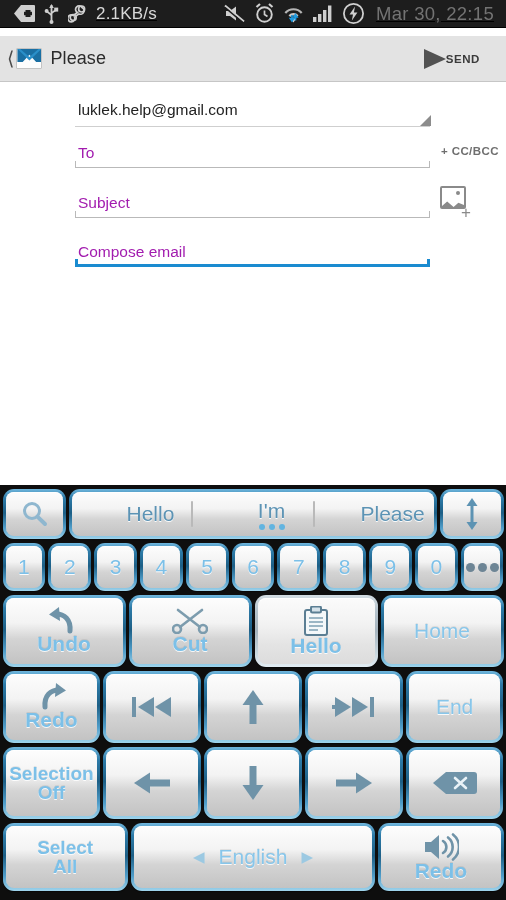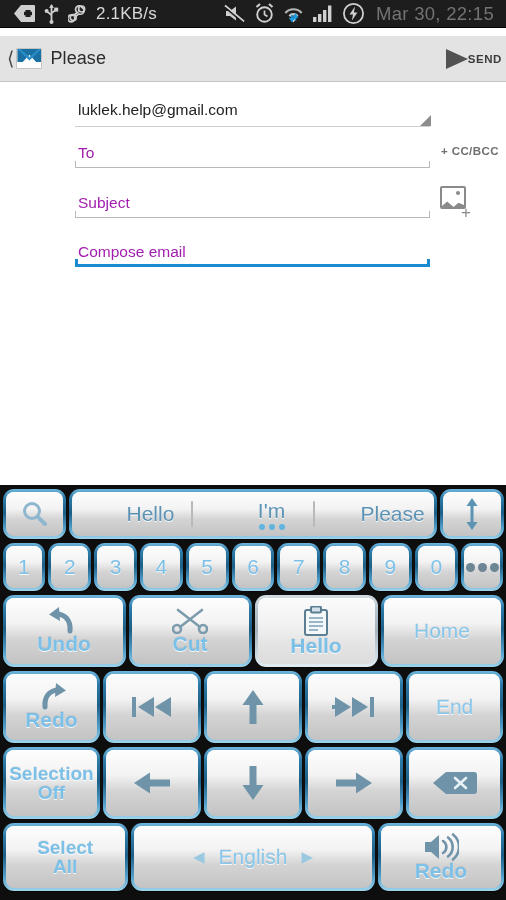--- a/index.html
+++ b/index.html
@@ -11,20 +11,21 @@
     overflow:hidden;
     -webkit-font-smoothing:antialiased;
   }
 
   
   #statusbar{
     position:absolute; top:0; left:0; width:506px; height:28px;
     background:#1d1d1d;
     display:flex; align-items:center;
     border-bottom:1px solid #000;
+    text-decoration:underline;
   }
   #statusbar .sb-left{ display:flex; align-items:center; gap:9px; padding-left:14px; }
   #statusbar .sb-right{ margin-left:auto; display:flex; align-items:center; gap:8px; padding-right:12px; }
   .sb-icon{ display:inline-flex; align-items:center; justify-content:center; }
   .sb-text{ color:#d8d8d8; font-size:17px; letter-spacing:.2px; }
   .sb-clock{ color:#737373; font-size:18.5px; letter-spacing:.3px; padding-left:3px;}
 
   
   #actionbar{
     position:absolute; top:36px; left:0; width:506px; height:46px;
@@ -45,21 +46,21 @@
     background:#1a6fa3;
     clip-path:polygon(0 0, 100% 0, 100% 100%, 78% 100%, 50% 45%, 22% 100%, 0 100%);
   }
   .gmail-ico .flap2{
     position:absolute; left:1px; top:1px; width:24px; height:13px;
     background:#2a8fc9;
     clip-path:polygon(0 0, 12% 0, 50% 62%, 88% 0, 100% 0, 50% 88%);
   }
   #actionbar .title{ font-size:18px; color:#2b2b2b; letter-spacing:.1px; }
   #actionbar .send{
-    margin-left:auto; display:flex; align-items:center; padding-right:4px;text-align:right;
+    margin-left:auto; display:flex; align-items:center; padding-right:26px;text-align:right;
   }
   .send-arrow{
     width:0;height:0;
     border-top:10px solid transparent;
     border-bottom:10px solid transparent;
     border-left:22px solid #525252;
   }
   .send-label{ font-size:11.5px; font-weight:bold; color:#3b3b3b; letter-spacing:.6px;}
 
   

